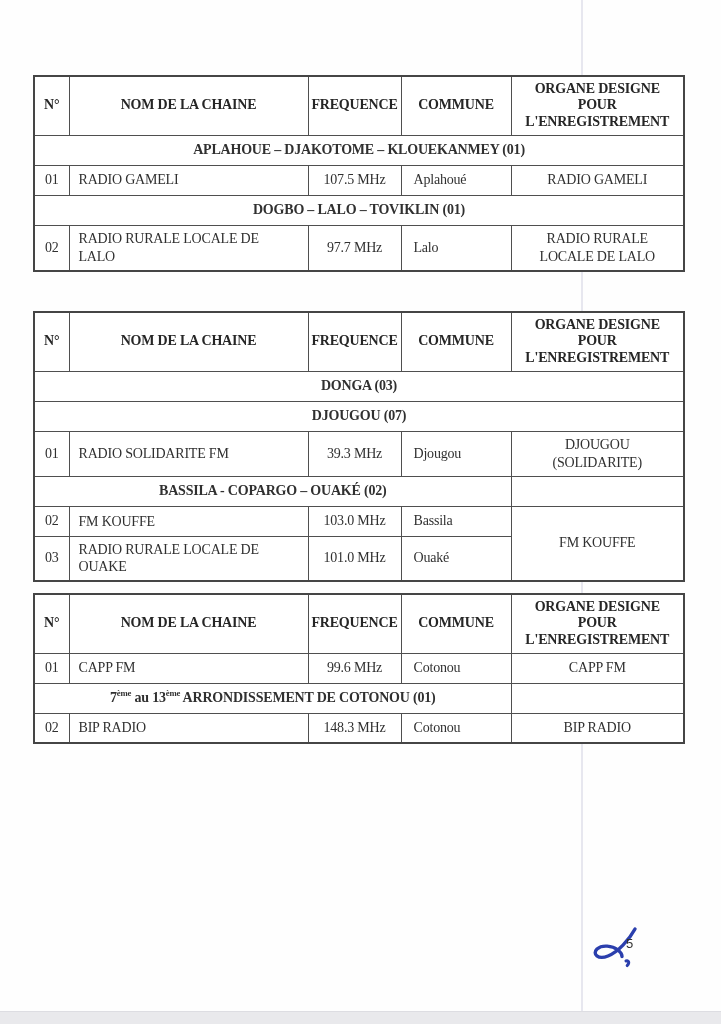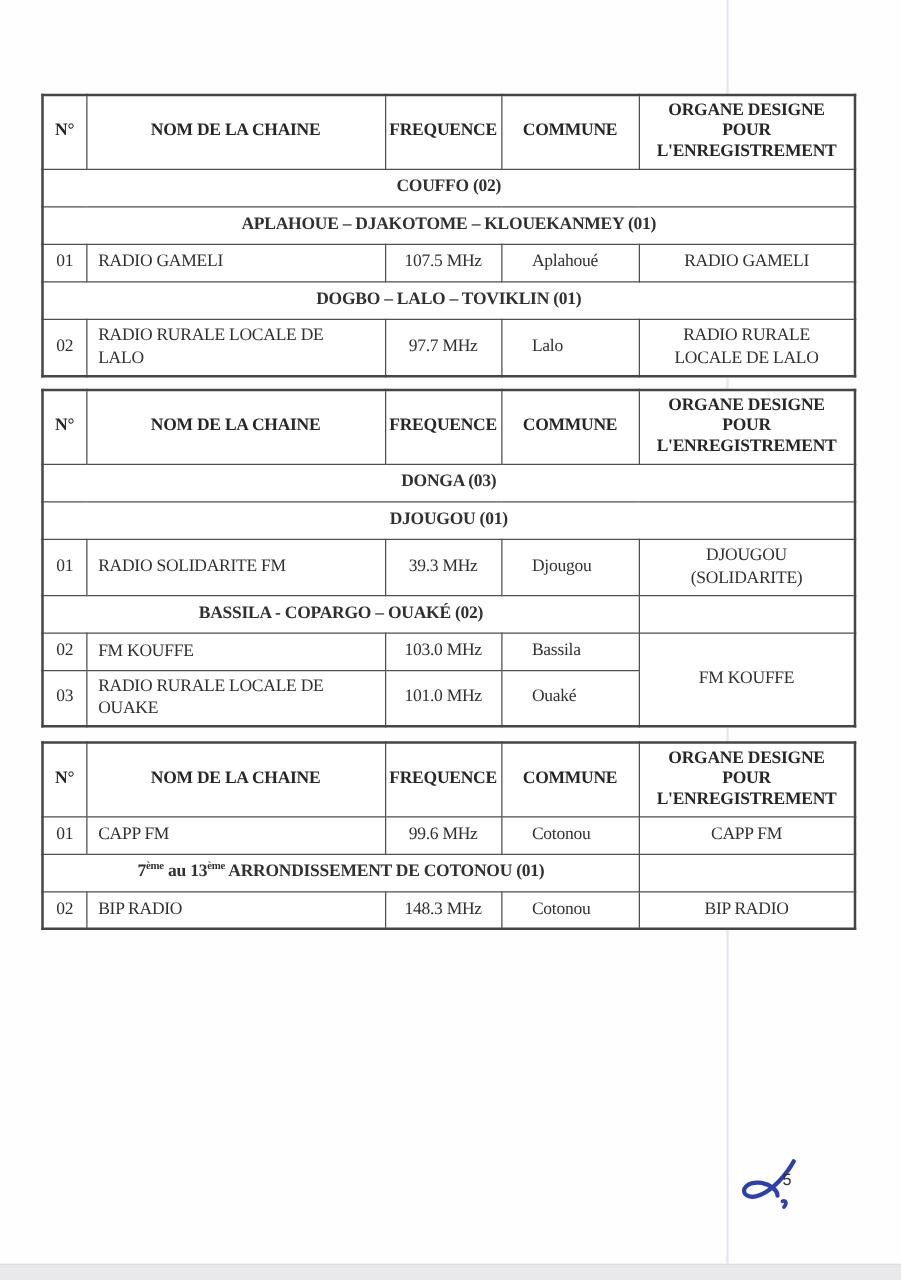--- a/index.html
+++ b/index.html
@@ -45,21 +45,21 @@
   td.section{
     font-weight:bold;font-size:15px;text-align:center;
     padding:4px 4px;color:#242424;
   }
   td.section sup{font-size:0.62em;line-height:0;}
   td.empty{background:#fff;}
   .registry td{font-size:14px;color:#303030;}
   td.cell-num{text-align:center;padding:4px 2px;}
   td.cell-name{text-align:left;padding:4px 9px;white-space:pre-line;line-height:1.25;}
   td.cell-freq{text-align:center;padding:4px 2px;}
-  td.cell-commune{text-align:left;padding:4px 24px;}
+  td.cell-commune{text-align:left;padding:4px 12px;}
   td.cell-organe{text-align:center;padding:4px 4px;white-space:pre-line;line-height:1.3;}
 
   .paraph{position:absolute;left:588px;top:924px;width:52px;height:50px;}
   .page-num{position:absolute;left:626px;top:936px;font-size:13px;color:#333;}
 </style>
 </head>
 <body>
 
 <div class="sheet">
   <div class="fold-line"></div>
@@ -78,23 +78,20 @@
           <th>NOM DE LA CHAINE</th>
           <th>FREQUENCE</th>
           <th>COMMUNE</th>
           <th>ORGANE DESIGNE
 POUR
 L'ENREGISTREMENT</th>
         </tr>
       </thead>
       <tbody>
         <tr>
-          <td class="section" colspan="5">COUFFO (02)</td>
-        </tr>
-        <tr>
           <td class="section" colspan="5">APLAHOUE – DJAKOTOME – KLOUEKANMEY (01)</td>
         </tr>
         <tr>
           <td class="cell-num">01</td>
           <td class="cell-name">RADIO GAMELI</td>
           <td class="cell-freq">107.5 MHz</td>
           <td class="cell-commune">Aplahoué</td>
           <td class="cell-organe">RADIO GAMELI</td>
         </tr>
         <tr>
@@ -129,21 +126,21 @@
           <th>ORGANE DESIGNE
 POUR
 L'ENREGISTREMENT</th>
         </tr>
       </thead>
       <tbody>
         <tr>
           <td class="section" colspan="5">DONGA (03)</td>
         </tr>
         <tr>
-          <td class="section" colspan="5">DJOUGOU (01)</td>
+          <td class="section" colspan="5">DJOUGOU (07)</td>
         </tr>
         <tr>
           <td class="cell-num">01</td>
           <td class="cell-name">RADIO SOLIDARITE FM</td>
           <td class="cell-freq">39.3 MHz</td>
           <td class="cell-commune">Djougou</td>
           <td class="cell-organe">DJOUGOU
 (SOLIDARITE)</td>
         </tr>
         <tr>

